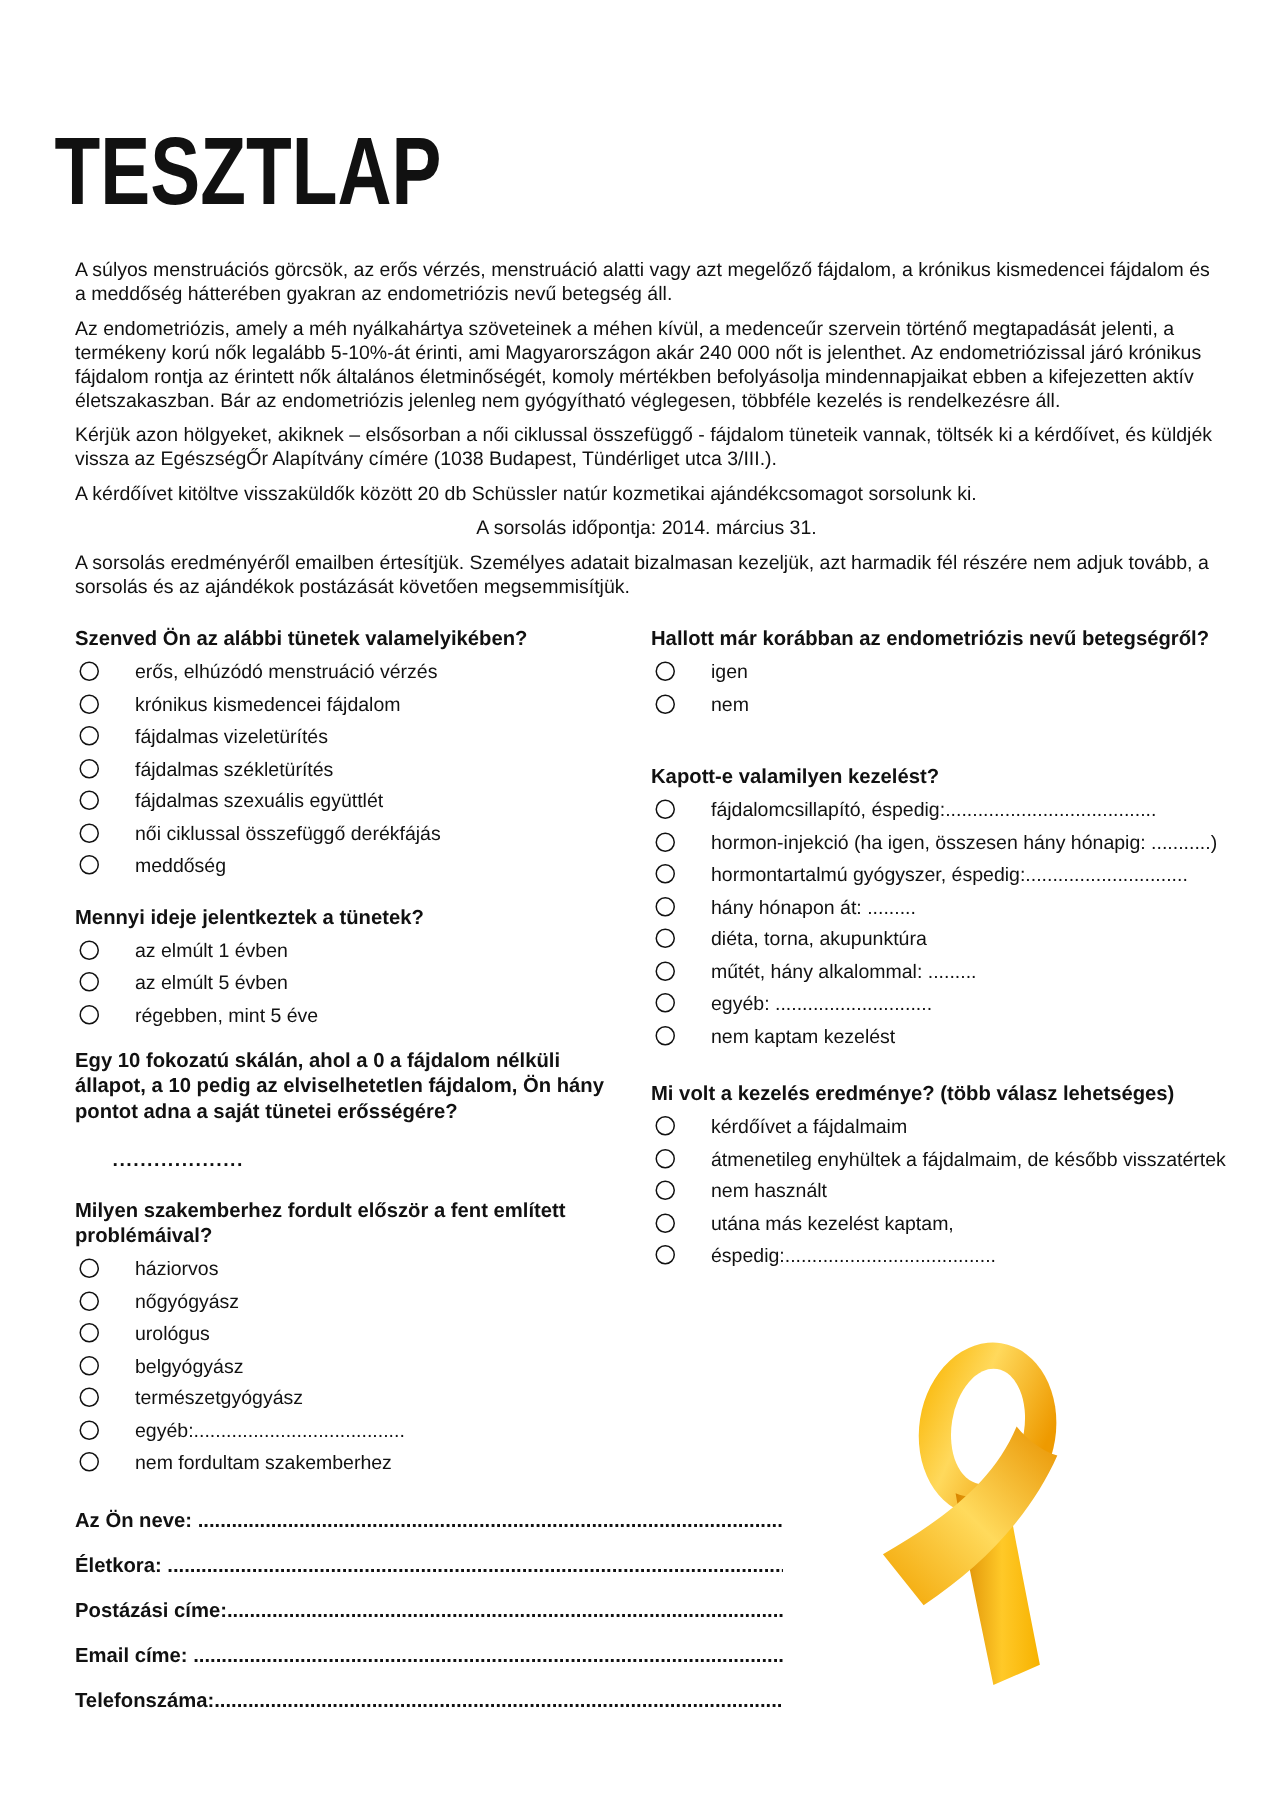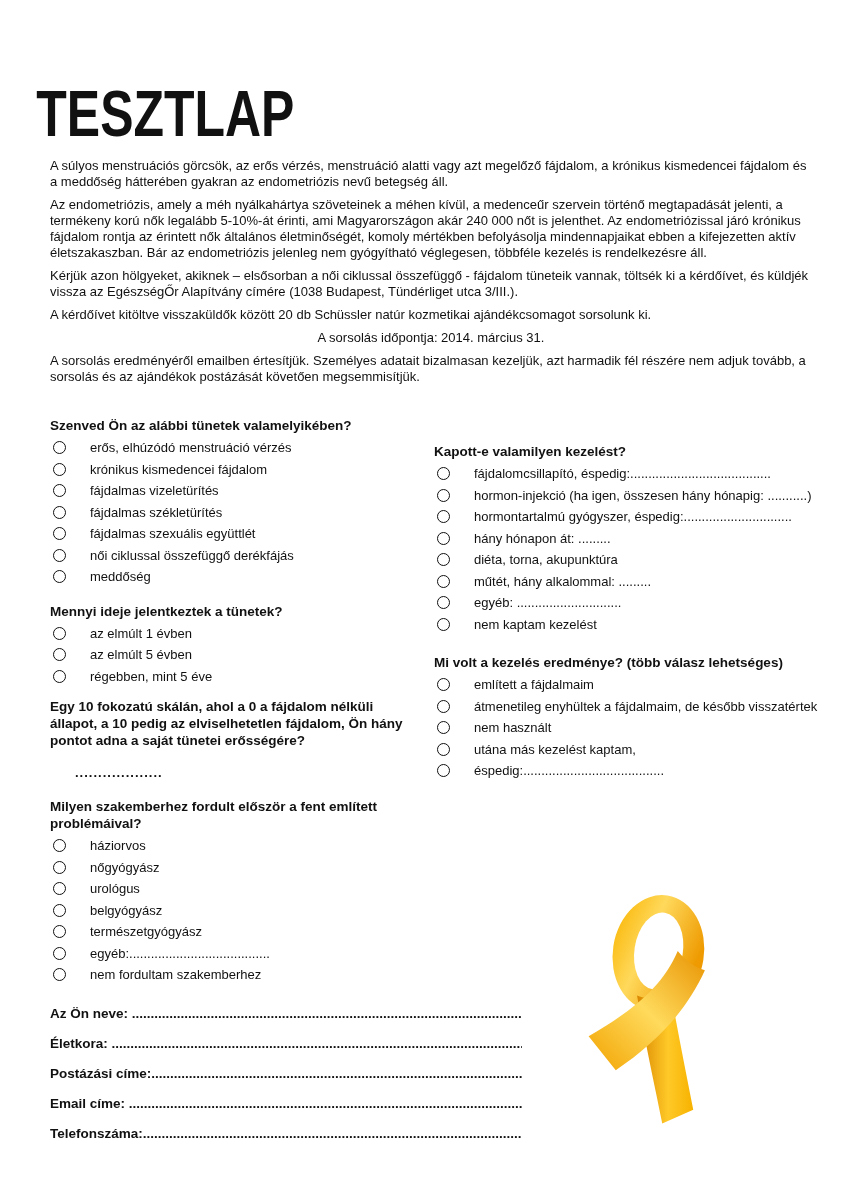--- a/index.html
+++ b/index.html
@@ -4,21 +4,21 @@
 <style>
   html,body{margin:0;padding:0;background:#e9e9e9;}
   .page{
     position:relative;width:850px;height:1202px;background:#ffffff;
     margin:0 auto;overflow:hidden;color:#111;
     font-family:"Liberation Sans","DejaVu Sans",sans-serif;
   }
   .title-wrap{position:absolute;top:82px;left:0;width:100%;text-align:left;}
   .title{display:inline-block;font-size:64px;font-weight:bold;line-height:1;
          transform:scaleX(0.78);transform-origin:center;white-space:nowrap;}
-  .intro{position:absolute;top:158px;left:50px;width:762px;font-size:13px;line-height:16px;}
+  .intro{position:absolute;top:172px;left:50px;width:762px;font-size:13px;line-height:16px;}
   .intro p{margin:0 0 7px 0;}
   .centered{text-align:center;}
   .cols{position:absolute;top:417px;left:50px;width:762px;display:flex;}
   .col-left{width:372px;flex:none;}
   .col-right{flex:1;padding-left:12px;min-width:0;}
   .q-heading{font-weight:bold;font-size:13.5px;line-height:17px;margin:0 0 6px 0;}
   .opt{display:flex;align-items:flex-start;height:16px;margin-bottom:5.5px;}
   .radio{width:11px;height:11px;border:1.6px solid #111;border-radius:50%;
          margin:1px 24px 0 3px;flex:none;background:#fff;box-sizing:content-box;}
   .opt-label{font-size:13px;line-height:16px;white-space:nowrap;text-align:center;}
@@ -138,20 +138,31 @@
         <div class="opt">
           <span class="radio"></span>
           <span class="opt-label">nem fordultam szakemberhez</span>
         </div>
       </div>
 
     </div>
 
     <div class="col-right">
 
+      <div>
+        <div class="q-heading">Hallott már korábban az endometriózis nevű betegségről?</div>
+        <div class="opt">
+          <span class="radio"></span>
+          <span class="opt-label">igen</span>
+        </div>
+        <div class="opt">
+          <span class="radio"></span>
+          <span class="opt-label">nem</span>
+        </div>
+      </div>
 
       <div class="sp26"></div>
 
       <div>
         <div class="q-heading">Kapott-e valamilyen kezelést?</div>
         <div class="opt">
           <span class="radio"></span>
           <span class="opt-label">fájdalomcsillapító, éspedig:.......................................</span>
         </div>
         <div class="opt">
@@ -183,21 +194,21 @@
           <span class="opt-label">nem kaptam kezelést</span>
         </div>
       </div>
 
       <div class="sp16"></div>
 
       <div>
         <div class="q-heading">Mi volt a kezelés eredménye? (több válasz lehetséges)</div>
         <div class="opt">
           <span class="radio"></span>
-          <span class="opt-label">említett a fájdalmaim</span>
+          <span class="opt-label">kérdőívet a fájdalmaim</span>
         </div>
         <div class="opt">
           <span class="radio"></span>
           <span class="opt-label">átmenetileg enyhültek a fájdalmaim, de később visszatértek</span>
         </div>
         <div class="opt">
           <span class="radio"></span>
           <span class="opt-label">nem használt</span>
         </div>
         <div class="opt">

